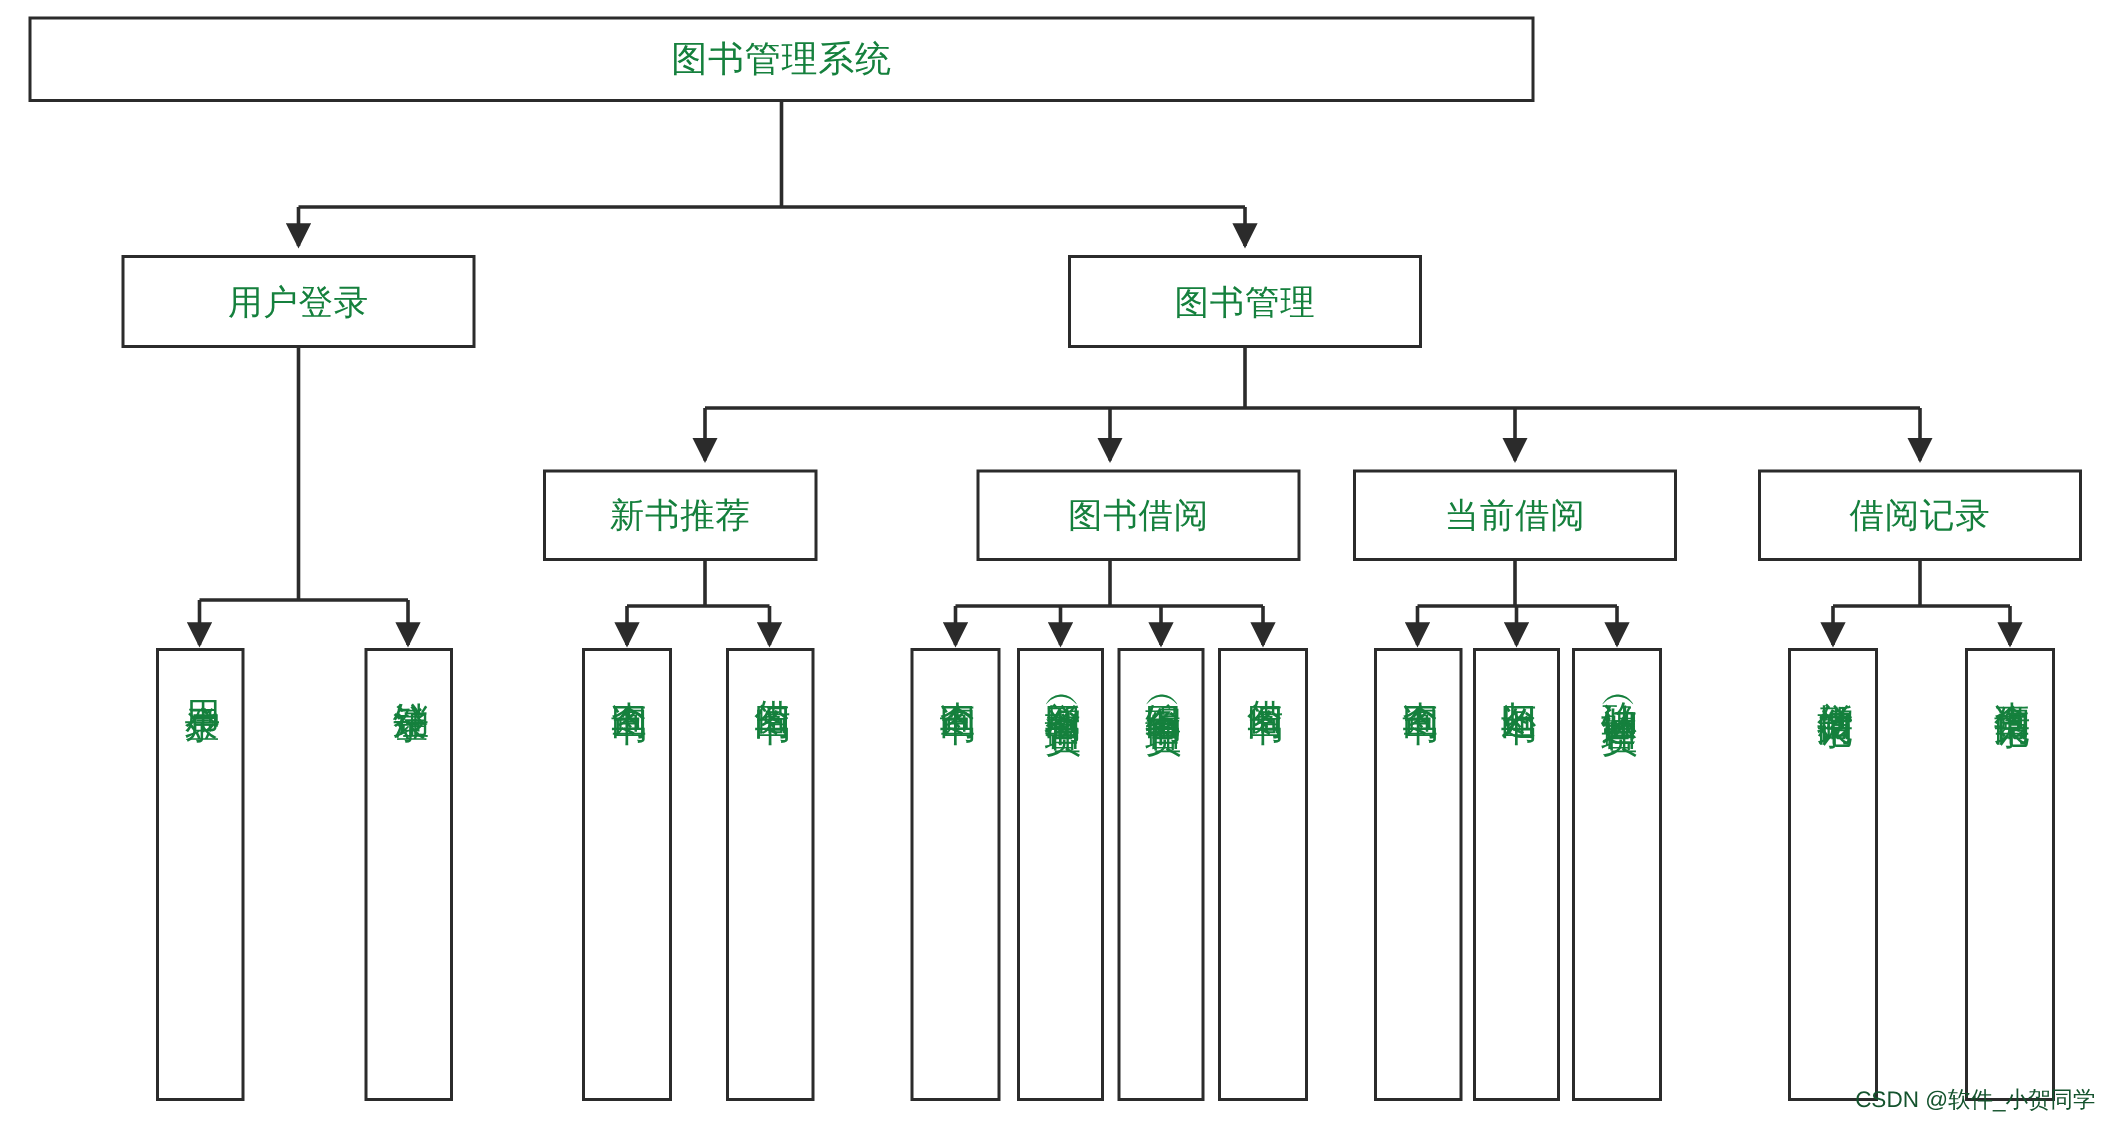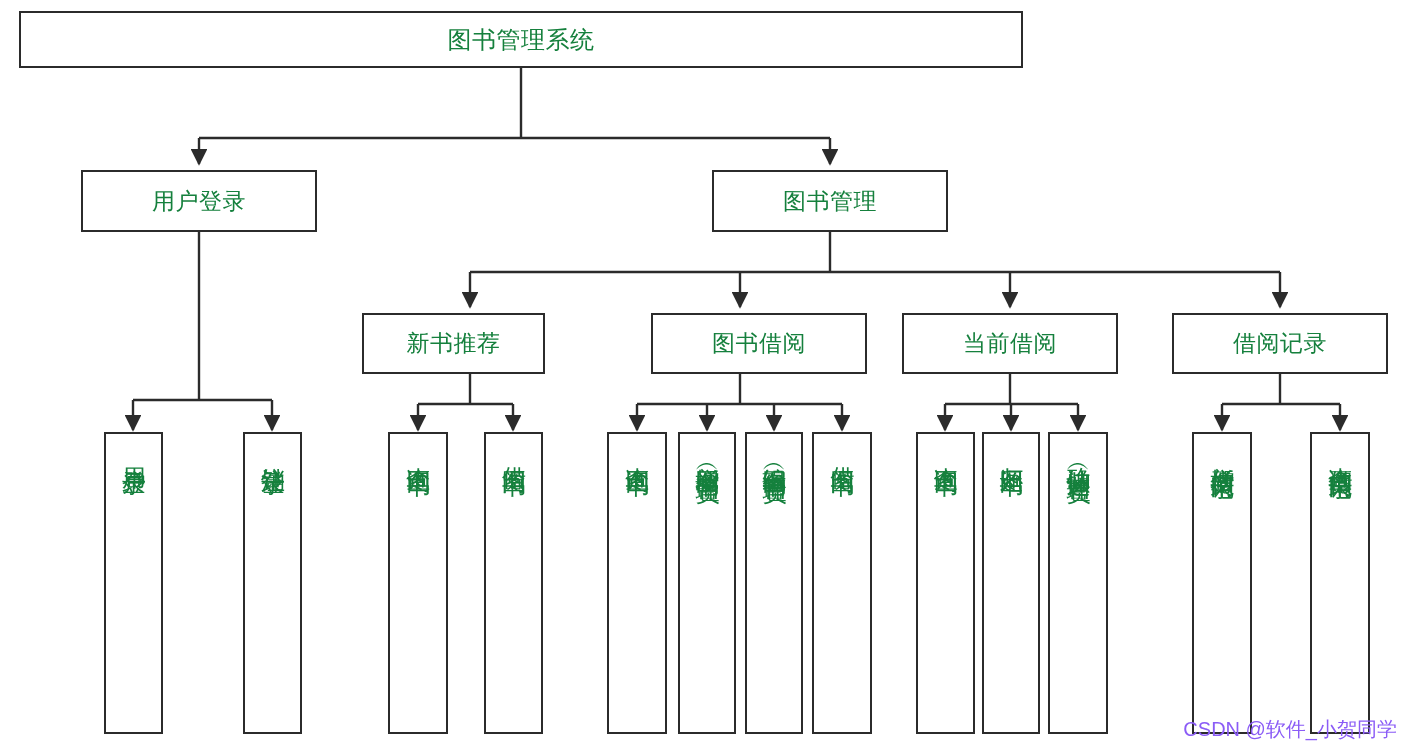--- a/index.html
+++ b/index.html
@@ -55,22 +55,22 @@
     text-orientation:upright;
     font-size:24px;
     line-height:1.12;
     letter-spacing:2px;
   }
   
   #watermark{
     position:absolute;
     right:8px;
     bottom:4px;
-    font-size:20px;
-    color:#8b5cf6;
+    font-size:15px;
+    color:#14532d;
     white-space:nowrap;
     user-select:none;
   }
 </style>
 </head>
 <body>
 
 <div id="canvas">
 
   <svg id="wires" viewBox="0 0 1405 747" width="1405" height="747" xmlns="http://www.w3.org/2000/svg">

